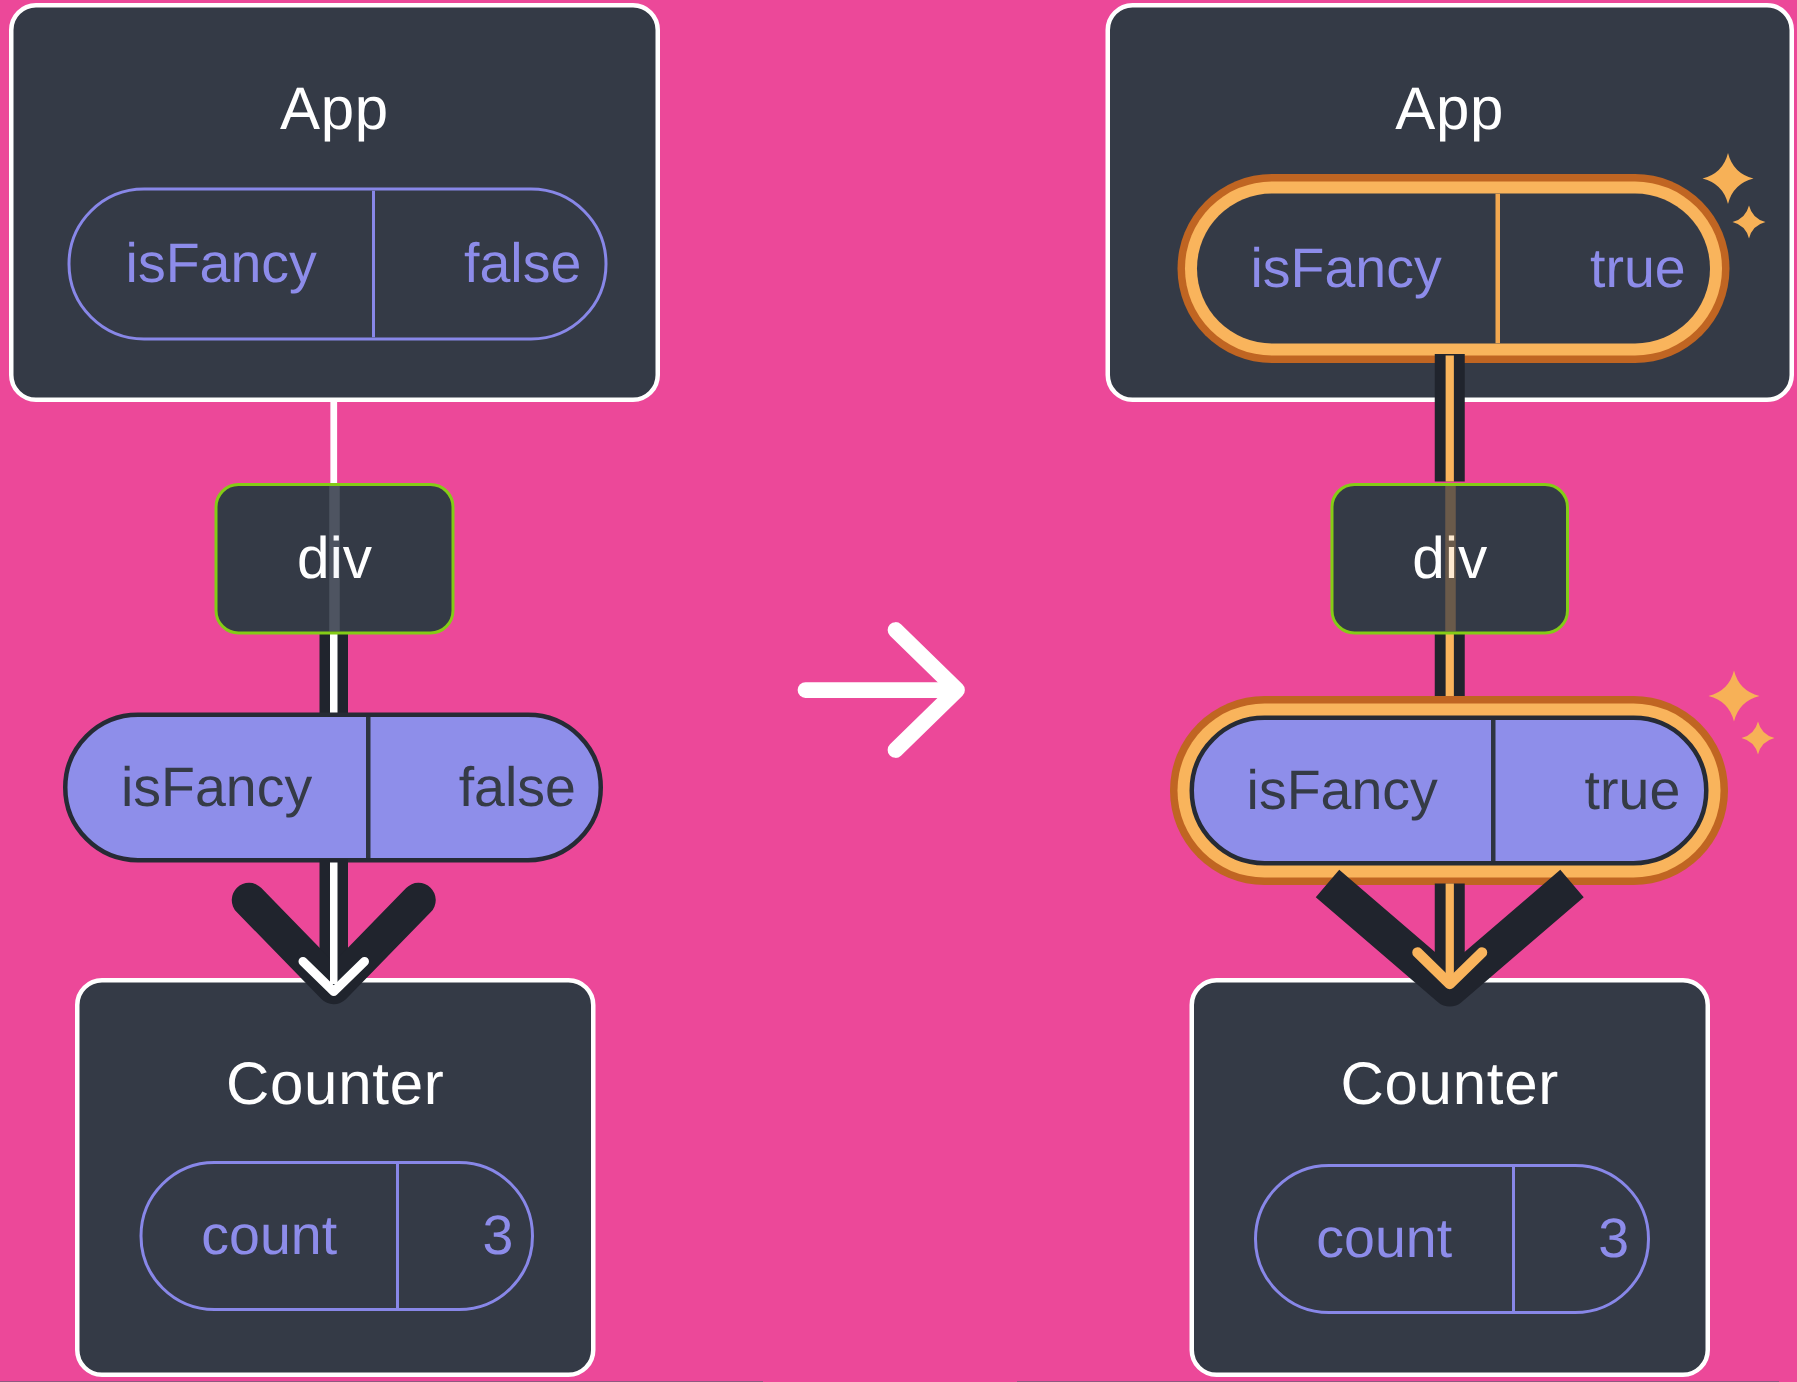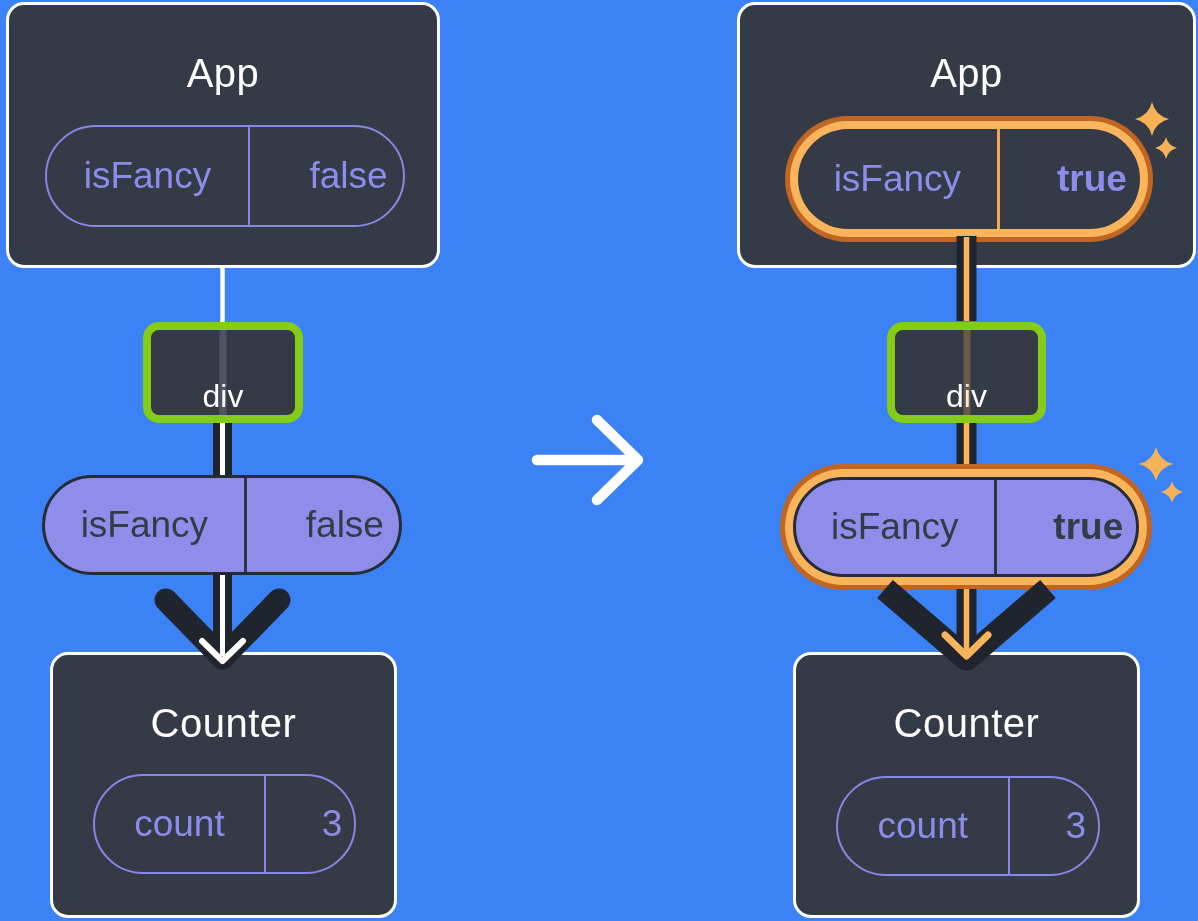--- a/index.html
+++ b/index.html
@@ -1,32 +1,32 @@
 <!DOCTYPE html>
 <html><head>
 <meta charset="utf-8">
 <style>
   html,body{margin:0;padding:0;background:#4a6670;}
   .canvas{
-    position:relative;width:1198px;height:921px;background:#3b82f6;
+    position:relative;width:1198px;height:921px;background:#ec4899;
     font-family:"Liberation Sans",sans-serif;overflow:hidden;
   }
   .card{
     position:absolute;background:#343a46;border:3px solid #ffffff;
     border-radius:18px;box-sizing:border-box;
   }
   .card-title{
     position:absolute;left:0;right:0;top:46px;text-align:center;
     color:#ffffff;font-size:40px;line-height:44px;letter-spacing:.5px;
   }
   .node{
-    position:absolute;background:#343a46;border:8px solid #84cc16;
+    position:absolute;background:#343a46;border:2px solid #84cc16;
     border-radius:16px;box-sizing:border-box;display:flex;
-    align-items:flex-end;justify-content:center;color:#ffffff;
-    font-size:32px;overflow:hidden;
+    align-items:center;justify-content:center;color:#ffffff;
+    font-size:39px;overflow:hidden;
   }
   .stripe{position:absolute;top:0;bottom:0;left:50%;transform:translateX(-50%);width:7px;}
   .stripe-white{background:rgba(215,222,240,0.16);}
   .stripe-orange{background:rgba(249,177,85,0.28);}
   .pill{
     position:absolute;display:flex;border-radius:999px;box-sizing:border-box;
     font-size:37px;overflow:hidden;
   }
   .seg{display:flex;align-items:center;justify-content:center;box-sizing:border-box;height:100%;text-align:center;}
   .seg2{flex:1;padding-left:44px;}
@@ -41,21 +41,21 @@
   .ring-inner{
     background:#f9b45c;border-radius:999px;padding:8px;
     box-sizing:border-box;width:100%;height:100%;
   }
   .ring-pill{
     position:relative;display:flex;border-radius:999px;box-sizing:border-box;
     width:100%;height:100%;font-size:37px;overflow:hidden;
   }
   .dark-pill{background:#343a46;color:#8d8cea;}
   .dark-pill .seg1{border-right:3px solid #f2a74f;}
-  .bold{font-weight:700;}
+  .bold{font-weight:400;}
   svg.overlay{position:absolute;left:0;top:0;pointer-events:none;}
   .z1{z-index:1}.z3{z-index:3}.z4{z-index:4}.z5{z-index:5}
 </style>
 </head>
 <body>
 
 <div class="canvas">
 
   <svg class="overlay z1" width="1198" height="921" viewBox="0 0 1198 921">
 

